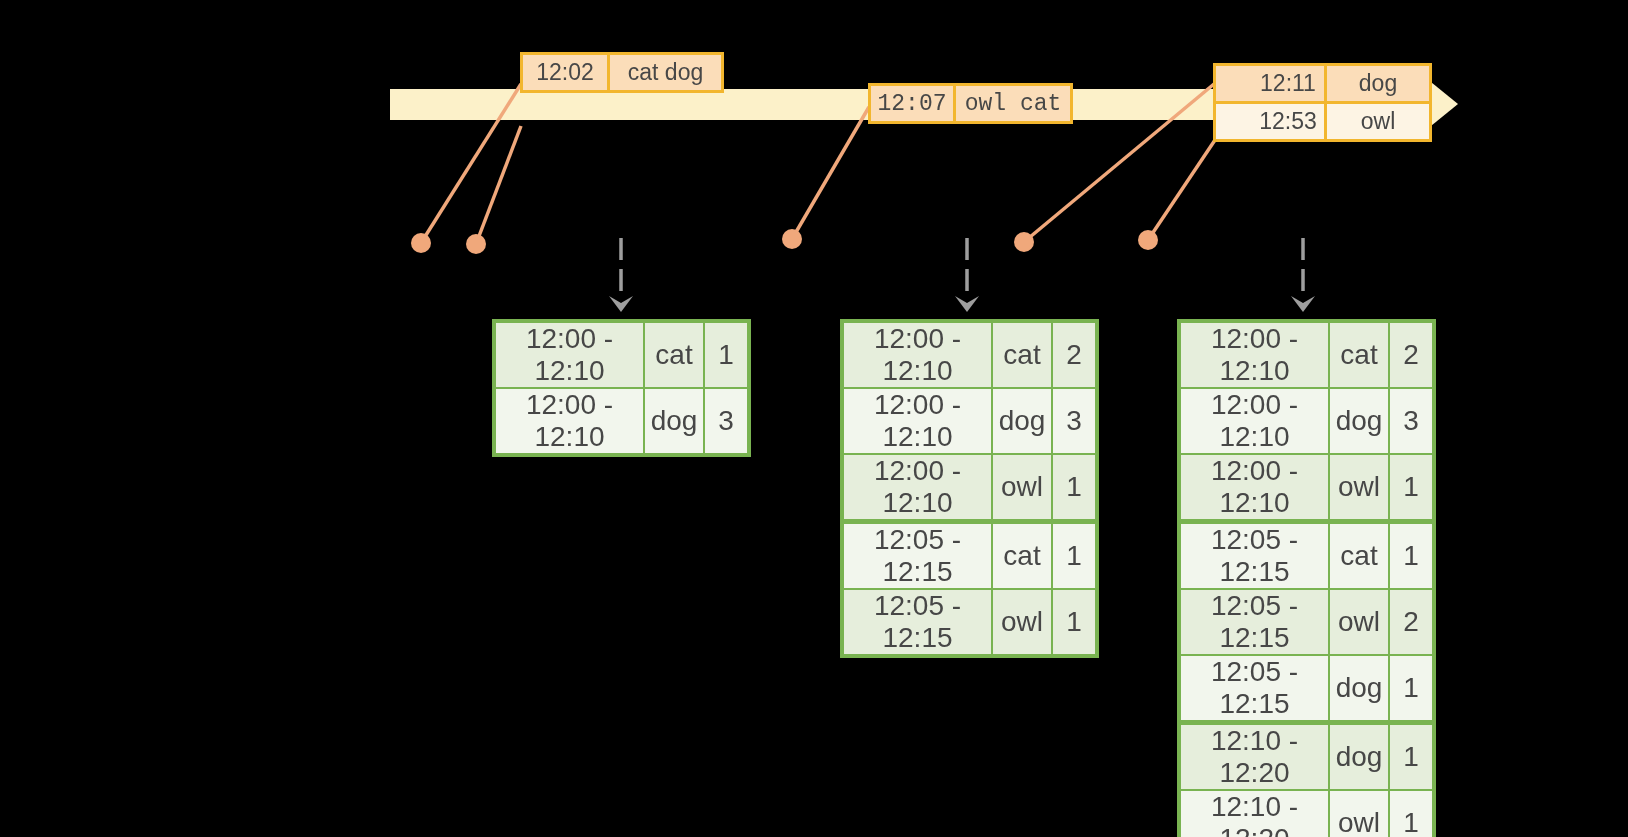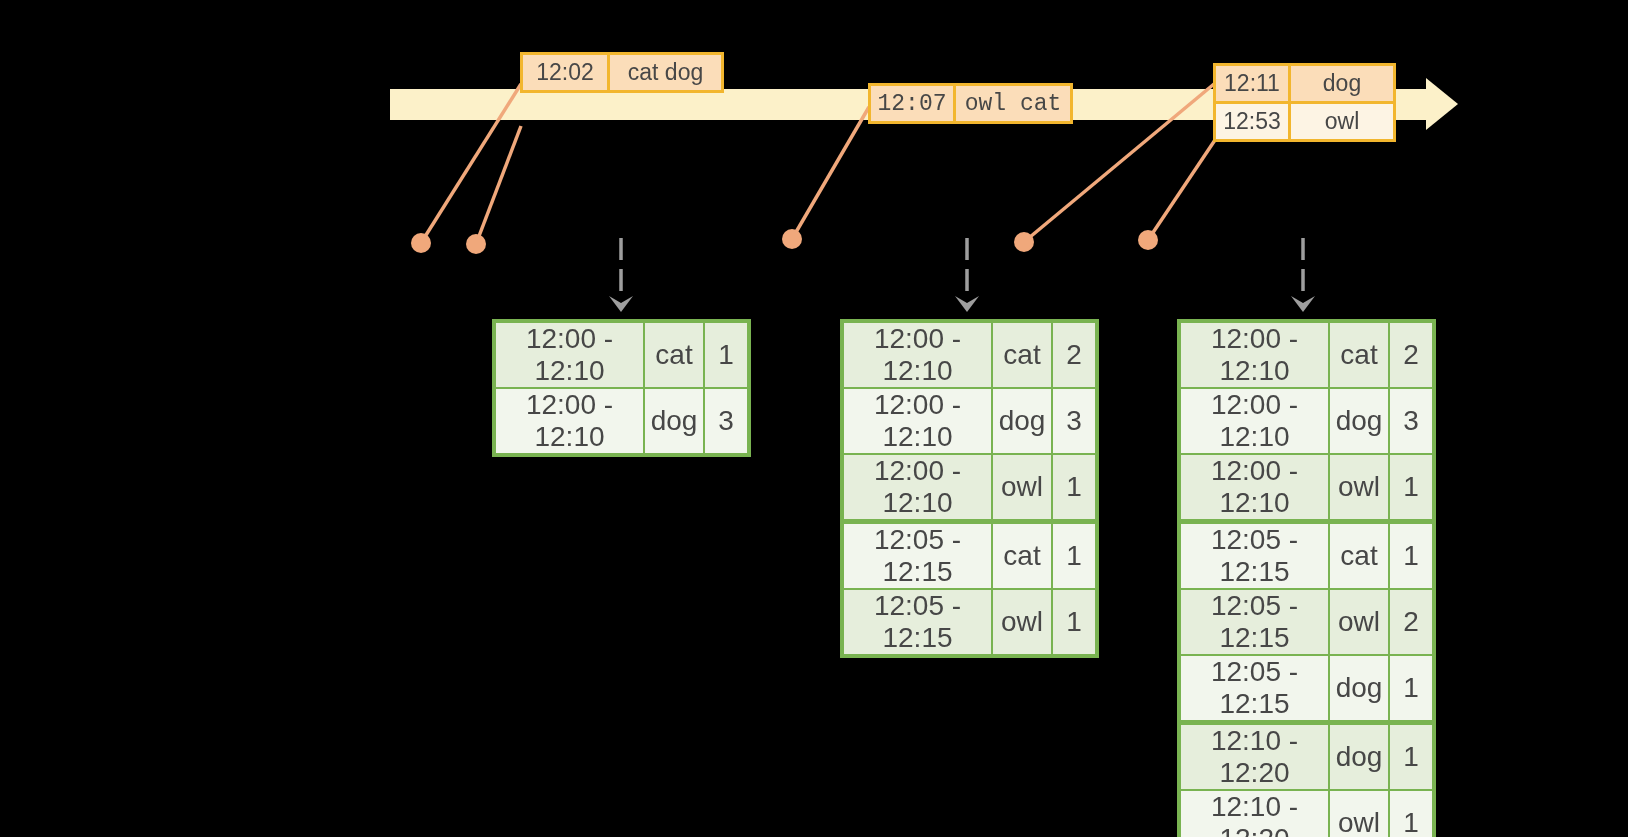--- a/index.html
+++ b/index.html
@@ -11,21 +11,21 @@
   .etable{position:absolute;border-collapse:collapse;}
   .etable td{border:3px solid #F2B62E;text-align:center;vertical-align:middle;
              font-size:23px;height:35px;padding:0;}
   .etable tr:nth-child(odd) td{background:#FBDDB9;}
   .etable tr:nth-child(even) td{background:#FDF4E4;}
   #events-1{left:520px;top:52px;padding-left:24px;}
   #events-1 td:first-child{width:84px;} #events-1 td:last-child{width:111px;}
   #events-2{left:868px;top:83px;font-family:Liberation Mono, monospace;}
   #events-2 td:first-child{width:82px;} #events-2 td:last-child{width:114px;}
   #events-3{left:1213px;top:63px;}
-  #events-3 td:first-child{width:72px;} #events-3 td:last-child{width:102px;}
+  #events-3 td:first-child{width:72px;padding-left:36px;} #events-3 td:last-child{width:102px;}
 
   
   .rtable{position:absolute;border-collapse:collapse;border:4px solid #79B351;}
   .rtable td{border:2px solid #79B351;text-align:center;vertical-align:middle;
              font-size:28px;height:33px;padding:0;}
   .rtable td:nth-child(1){width:147px;}
   .rtable td:nth-child(2){width:58px;text-align:center;}
   .rtable td:nth-child(3){width:42px;}
   .rtable tr:nth-child(odd) td{background:#E6EEDC;}
   .rtable tr:nth-child(even) td{background:#F2F6ED;}

